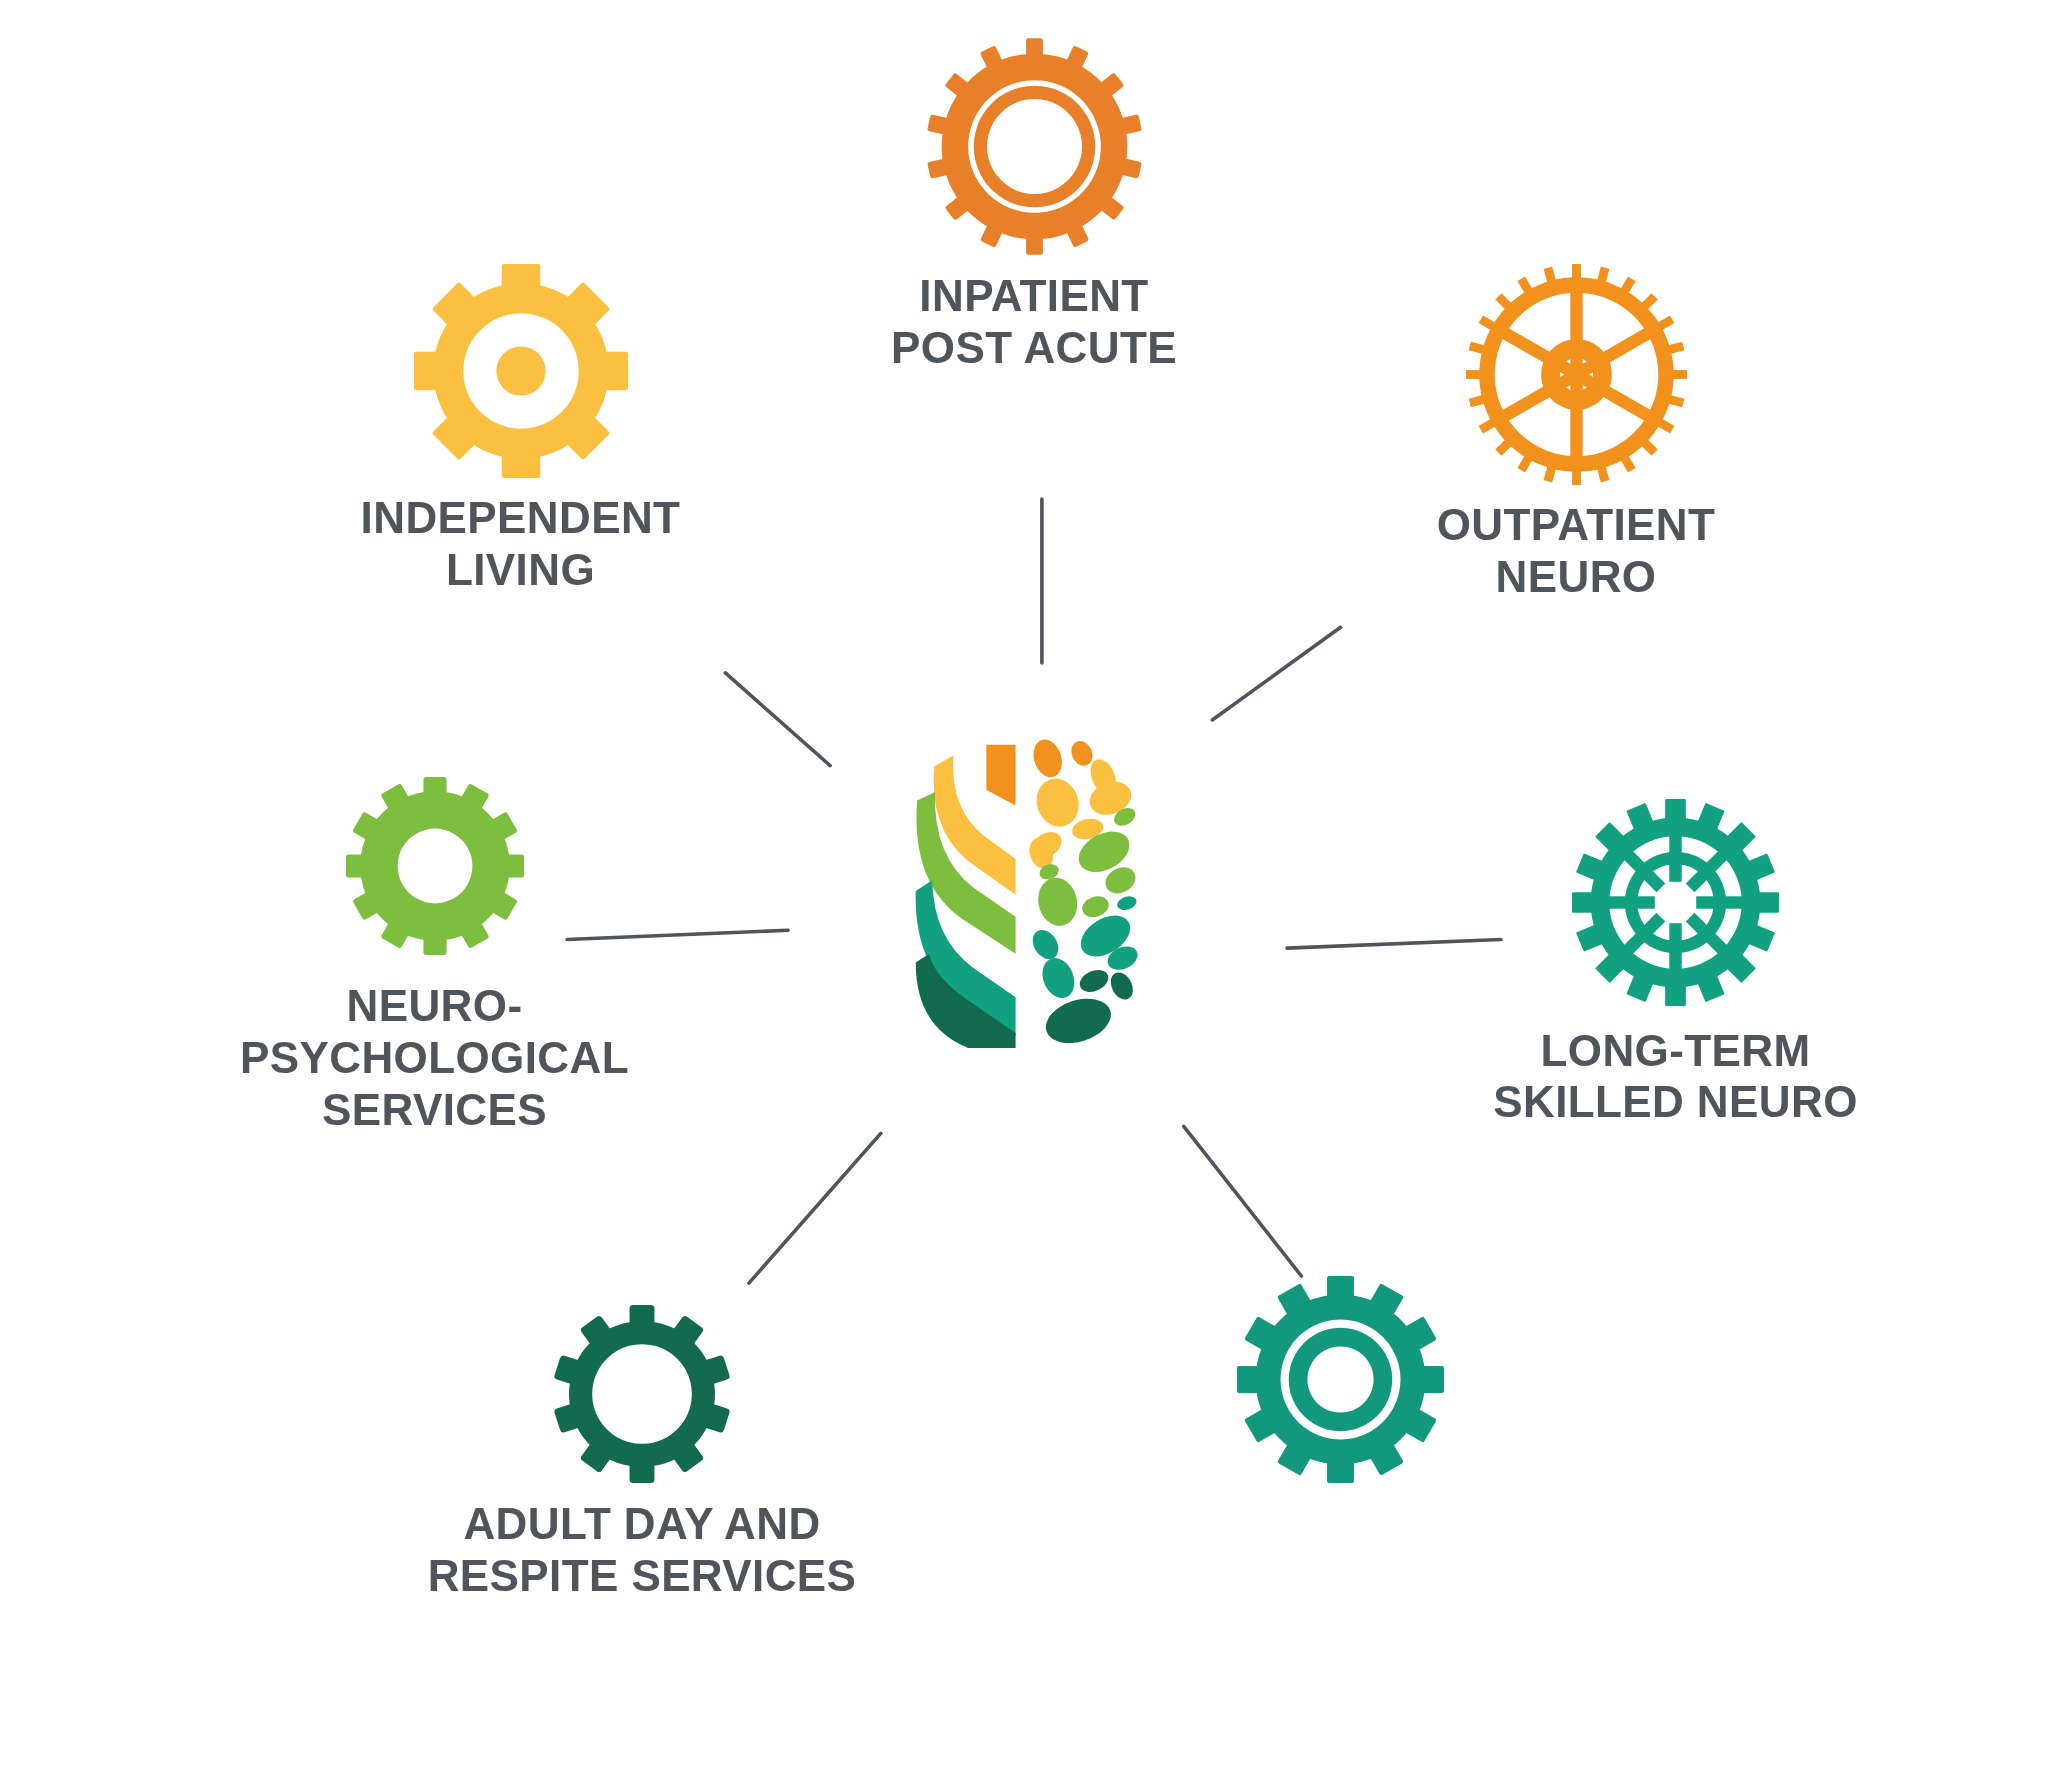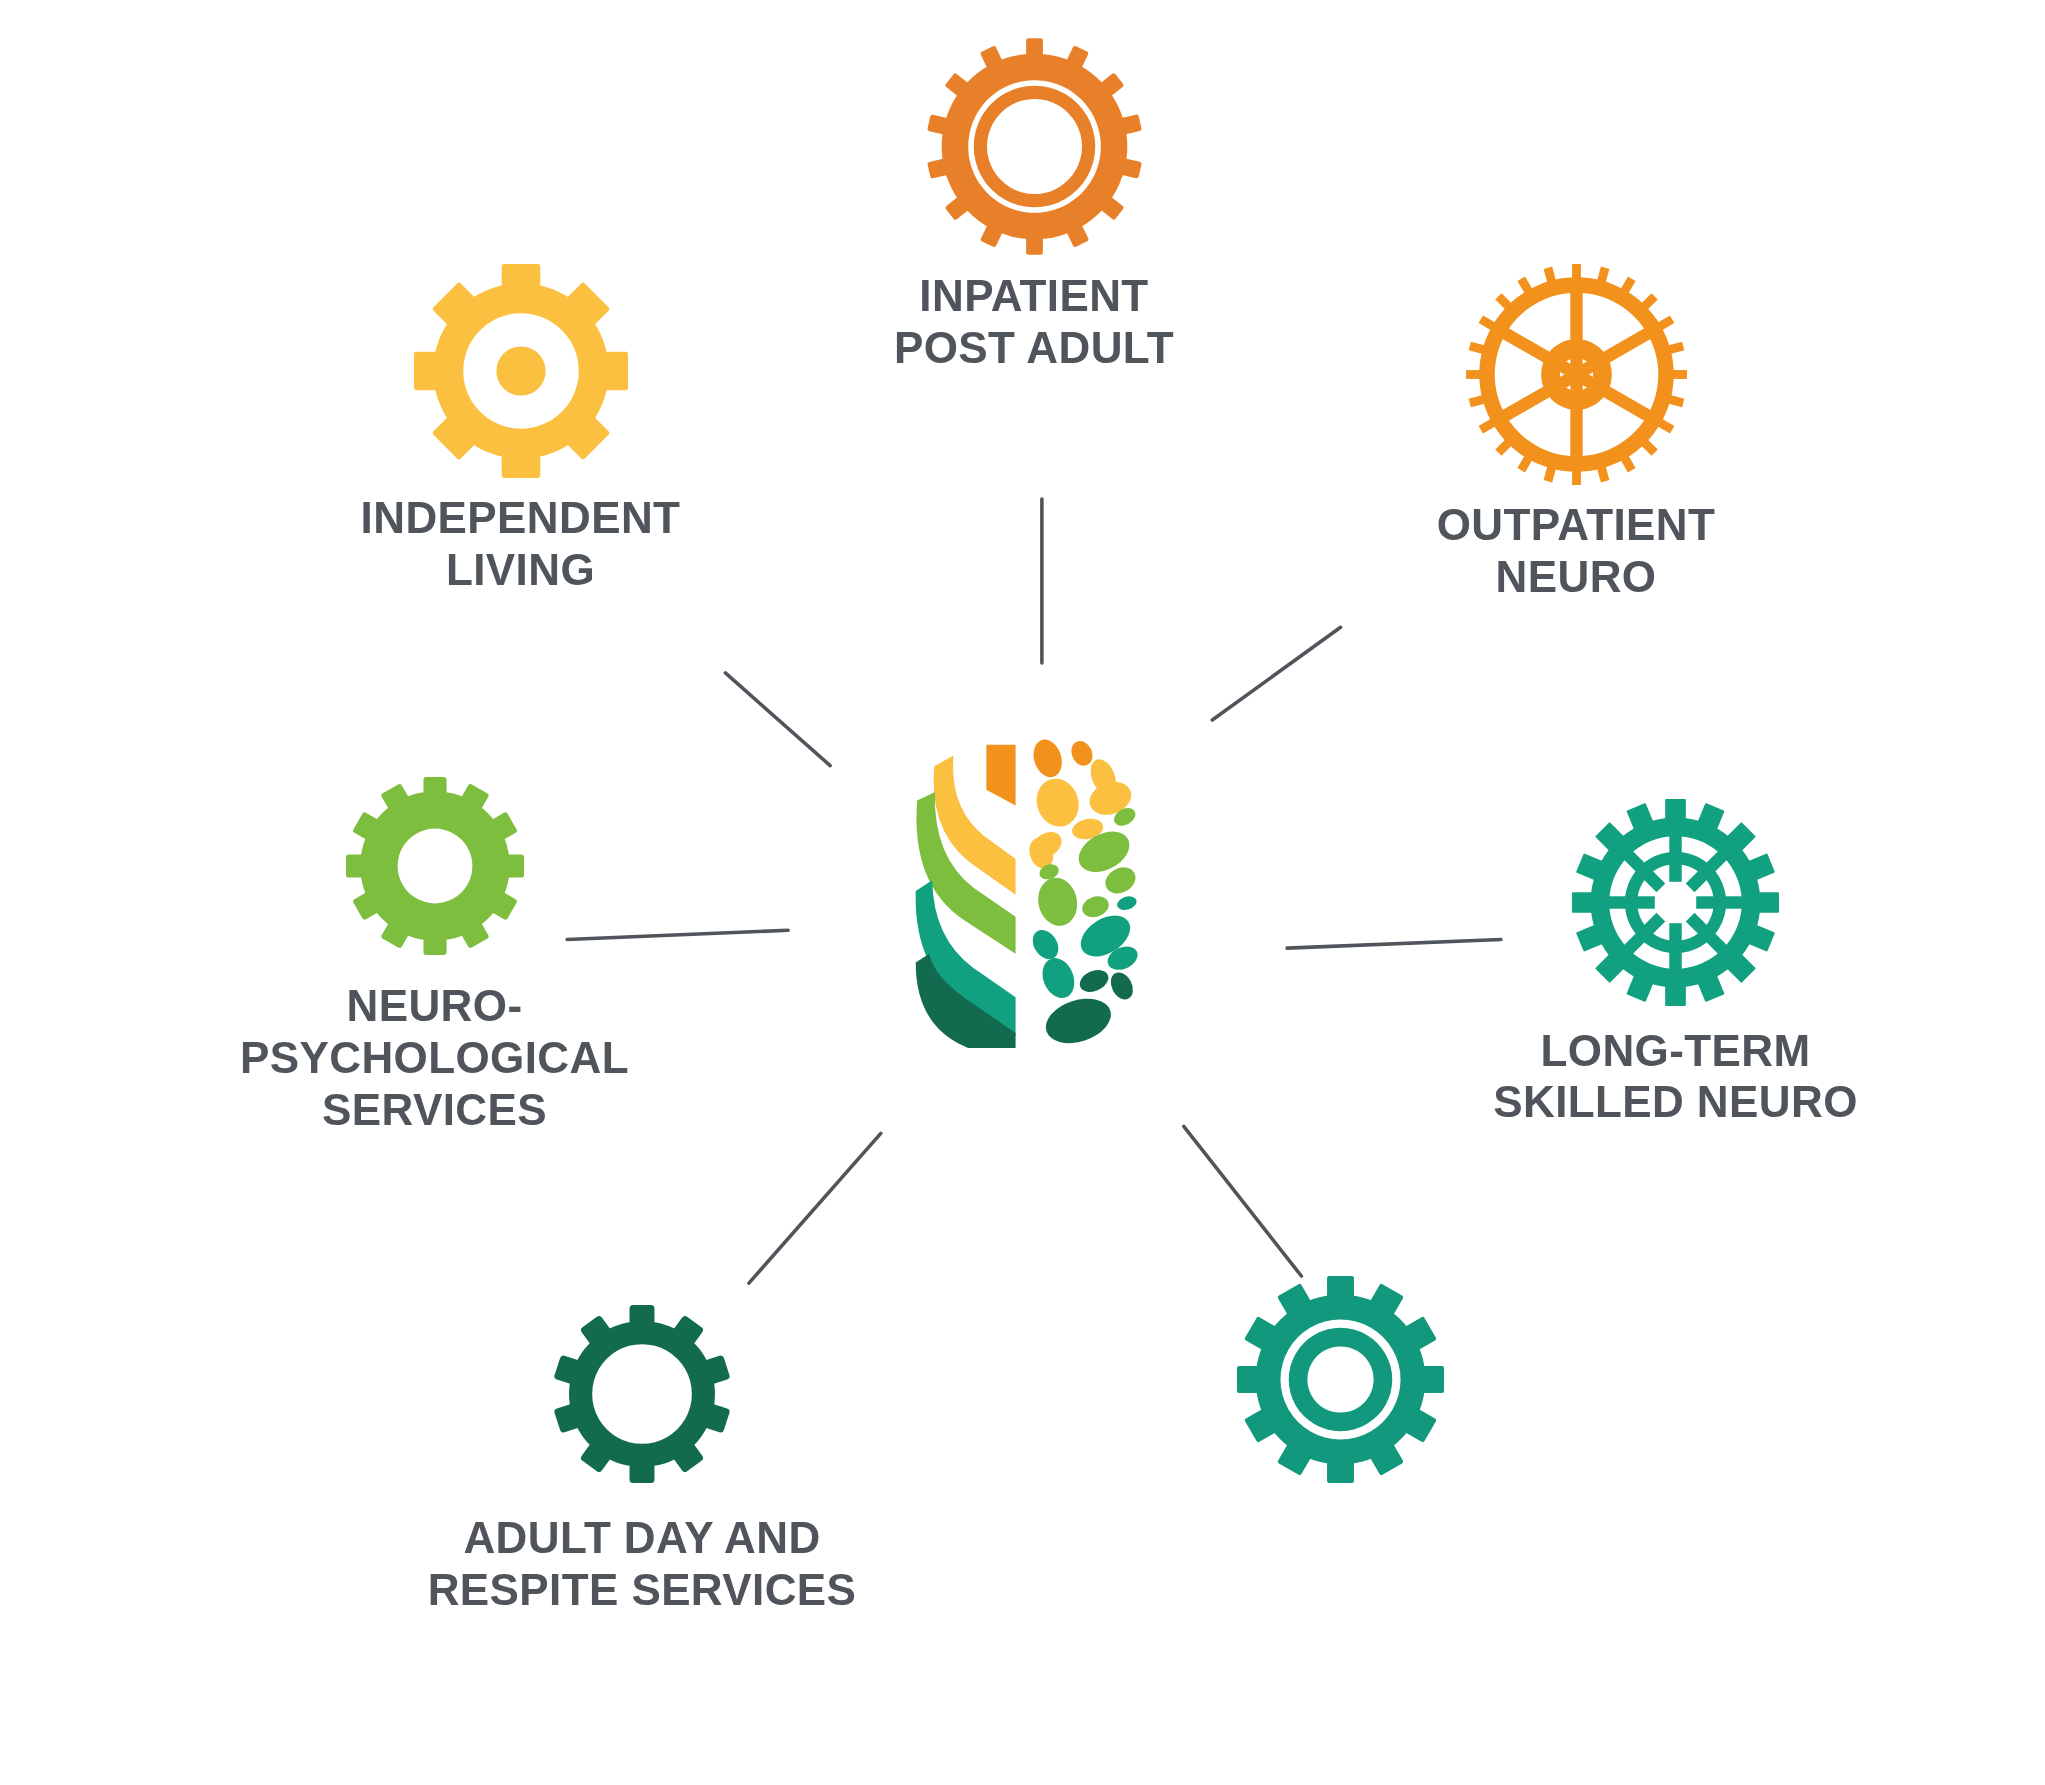--- a/index.html
+++ b/index.html
@@ -59,21 +59,21 @@
   #node-outpatient-neuro    { left: 1348px; top: 264px; width: 456px; }
   #node-outpatient-neuro .node-label { font-size: 44px; margin-top: 14.3px; }
 
   #node-neuropsych          { left: 178px; top: 777px; width: 513px; gap: 8px; }
   #node-neuropsych .node-label { font-size: 44px; margin-top: 17px; }
 
   #node-long-term           { left: 1440px; top: 799px; width: 471px; }
   #node-long-term .node-label { font-size: 44px; margin-top: 18.5px; }
 
   #node-adult-day           { left: 378px; top: 1305px; width: 528px; }
-  #node-adult-day .node-label { font-size: 44px; margin-top: 29px; text-align: center; }
+  #node-adult-day .node-label { font-size: 44px; margin-top: 15px; text-align: center; }
 
   #node-residential         { left: 1112px; top: 1276px; width: 456px; }
   #node-residential .node-label { font-size: 44px; margin-top: 18.5px; }
 
   #hub-logo { left: 895px; top: 727px; }
 </style>
 </head>
 <body>
 
 <div id="diagram">
@@ -147,21 +147,21 @@
             <rect x="46.2" y="1" width="7.6" height="14" rx="1" transform="rotate(282.8 50 50)"></rect>
             <rect x="46.2" y="1" width="7.6" height="14" rx="1" transform="rotate(308.5 50 50)"></rect>
             <rect x="46.2" y="1" width="7.6" height="14" rx="1" transform="rotate(334.2 50 50)"></rect>
           </g>
           <path fill-rule="evenodd" d="M50 8 a42 42 0 1 1 -0.01 0 z M50 20 a30 30 0 1 0 0.01 0 z"></path>
           <path fill-rule="evenodd" d="M50 22.5 a27.5 27.5 0 1 1 -0.01 0 z M50 28.5 a21.5 21.5 0 1 0 0.01 0 z"></path>
         </g>
       </svg>
     </span>
     <div class="node-label">INPATIENT
-POST ADULT</div>
+POST ACUTE</div>
   </div>
 
   <div class="node" id="node-independent-living">
     <span class="icon-wrap">
       <svg width="214" height="214" viewBox="0 0 100 100" xmlns="http://www.w3.org/2000/svg">
         <g fill="#FBC040">
           <g>
             <rect x="41" y="0" width="18" height="22" rx="1"></rect>
             <rect x="41" y="0" width="18" height="22" rx="1" transform="rotate(45 50 50)"></rect>
             <rect x="41" y="0" width="18" height="22" rx="1" transform="rotate(90 50 50)"></rect>

